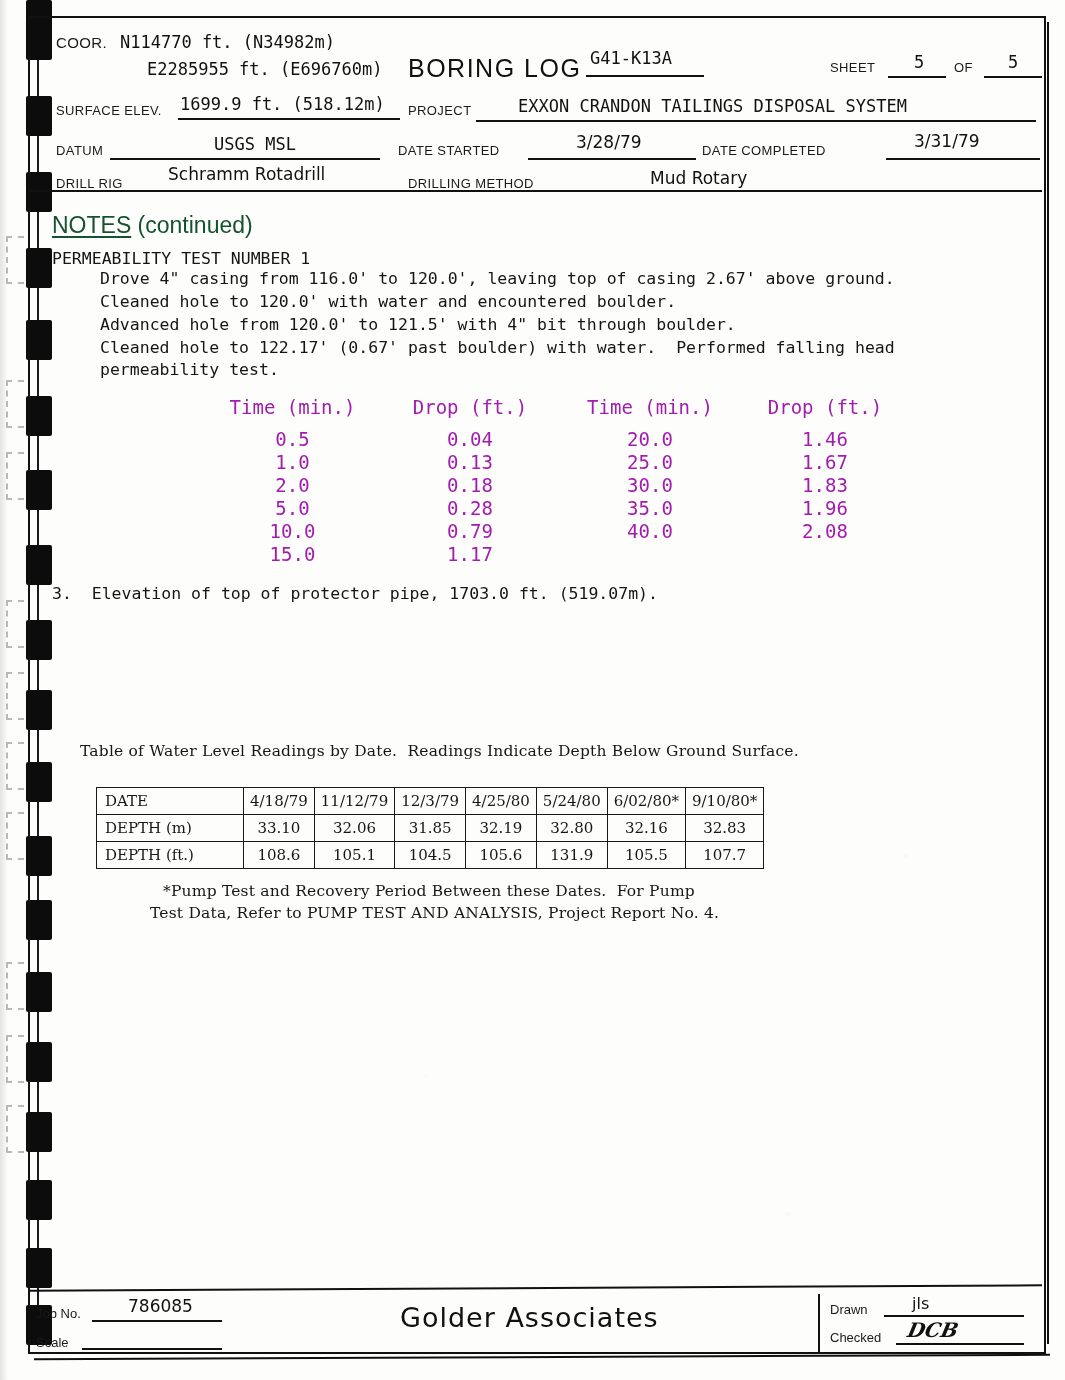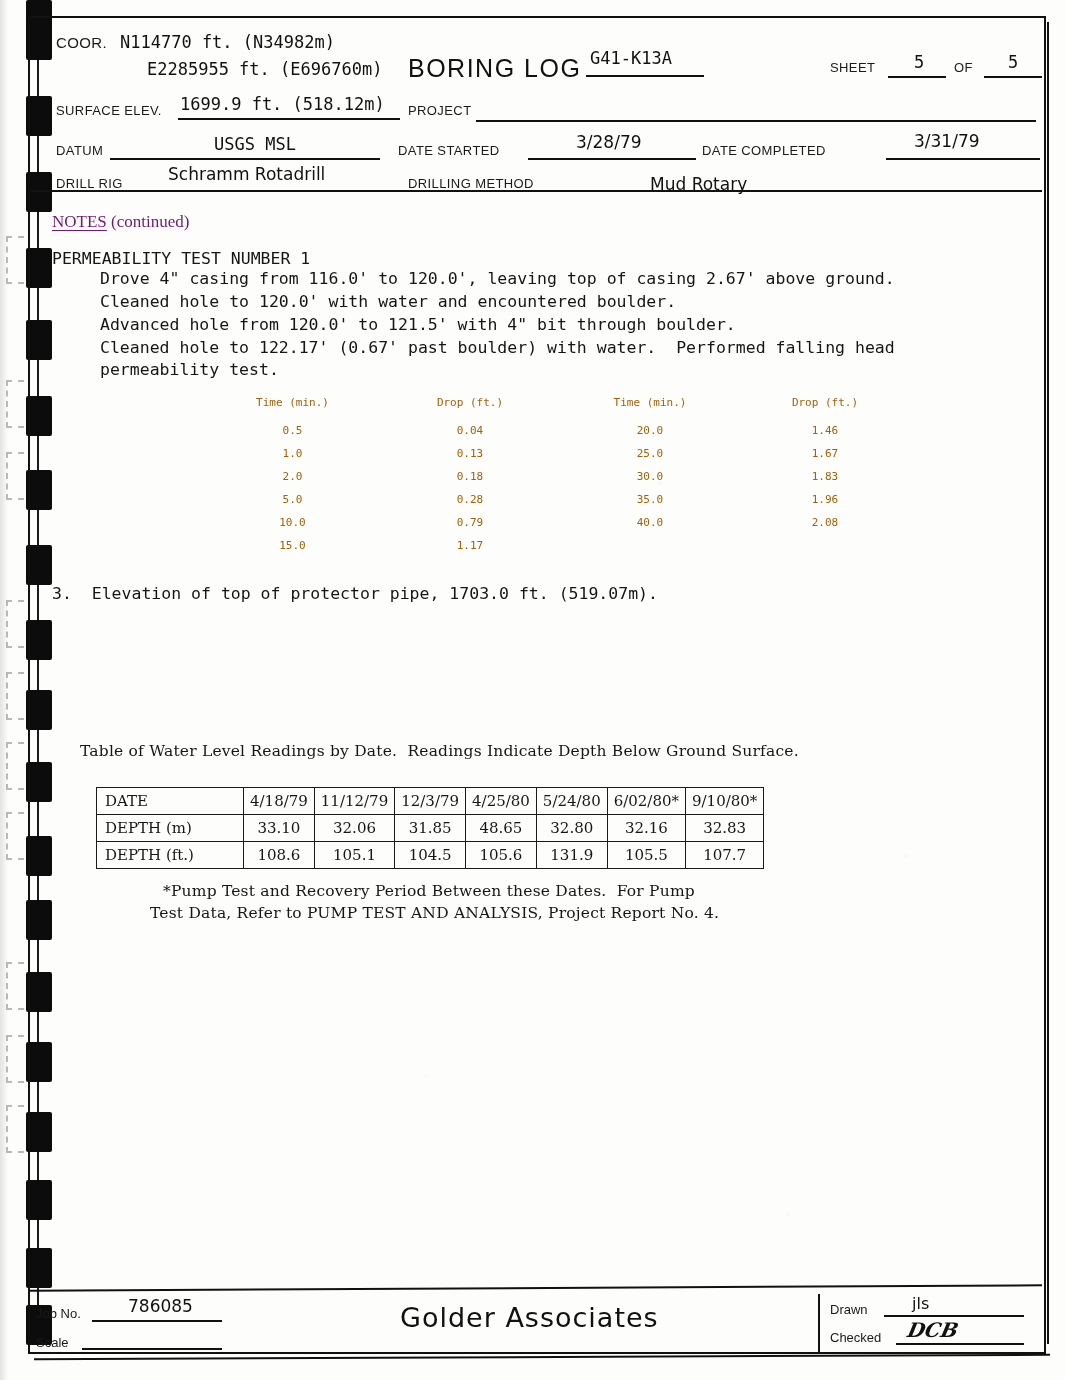--- a/index.html
+++ b/index.html
@@ -143,35 +143,35 @@
 
   
   .body-text {
     font-family: "DejaVu Sans Mono", monospace;
     font-size: 16.5px;
     color: #151515;
     white-space: pre;
     line-height: 22px;
   }
   .notes-head {
-    font-family: Liberation Serif, serif;
-    font-size: 17px;
-    color: #701a75;
+    font-family: Liberation Sans, sans-serif;
+    font-size: 23px;
+    color: #14532d;
   }
   .ul { text-decoration: underline; text-underline-offset: 3px; }
 
   
   .perm-table {
     position: absolute;
     left: 205px;
     top: 396px;
     border-collapse: collapse;
     font-family: "DejaVu Sans Mono", monospace;
-    font-size: 11px;
-    color: #a16207;
+    font-size: 19px;
+    color: #a21caf;
   }
   .perm-table th {
     font-weight: normal;
     padding: 0 0 10px 0;
     text-align: center;
     white-space: nowrap;
   }
   .perm-table td {
     padding: 1px 0;
     text-align: center;
@@ -318,40 +318,41 @@
     <div class="rule" style="left:858px; top:58px; width:58px;"></div>
     <span class="abs lbl" style="left:924px; top:42px;">OF</span>
     <span class="abs val" style="left:978px; top:34px;">5</span>
     <div class="rule" style="left:954px; top:58px; width:58px;"></div>
 
     <span class="abs lbl" style="left:26px; top:85px;">SURFACE ELEV.</span>
     <span class="abs val" style="left:150px; top:76px;">1699.9 ft. (518.12m)</span>
     <div class="rule" style="left:148px; top:100px; width:222px;"></div>
 
     <span class="abs lbl" style="left:378px; top:85px;">PROJECT</span>
+    <span class="abs val" style="left:488px; top:78px;">EXXON CRANDON TAILINGS DISPOSAL SYSTEM</span>
     <div class="rule" style="left:446px; top:102px; width:560px;"></div>
 
     <span class="abs lbl" style="left:26px; top:125px;">DATUM</span>
     <span class="abs val" style="left:184px; top:116px;">USGS  MSL</span>
     <div class="rule" style="left:80px; top:140px; width:270px;"></div>
 
     <span class="abs lbl" style="left:368px; top:125px;">DATE STARTED</span>
     <span class="abs val-hand" style="left:546px; top:114px;">3/28/79</span>
     <div class="rule" style="left:498px; top:140px; width:168px;"></div>
 
     <span class="abs lbl" style="left:672px; top:125px;">DATE COMPLETED</span>
     <span class="abs val-hand" style="left:884px; top:113px;">3/31/79</span>
     <div class="rule" style="left:856px; top:140px; width:154px;"></div>
 
     <span class="abs lbl" style="left:26px; top:158px;">DRILL RIG</span>
     <span class="abs val-hand" style="left:138px; top:146px;">Schramm Rotadrill</span>
     <div class="rule" style="left:100px; top:172px; width:268px;"></div>
 
     <span class="abs lbl" style="left:378px; top:158px;">DRILLING METHOD</span>
-    <span class="abs val-hand" style="left:620px; top:156px;">Mud Rotary</span>
+    <span class="abs val-hand" style="left:620px; top:150px;">Mud Rotary</span>
     <div class="rule" style="left:546px; top:172px; width:464px;"></div>
   </div>
 
   <div class="hdr-sep"></div>
 
   <div class="abs notes-head" style="left:52px; top:212px;">
     <span class="ul">NOTES</span><span> (continued)</span>
   </div>
 
   <div class="abs body-text" style="left:52px; top:248px;">PERMEABILITY TEST NUMBER 1</div>
@@ -425,21 +426,21 @@
       <th>4/25/80</th>
       <th>5/24/80</th>
       <th>6/02/80*</th>
       <th>9/10/80*</th>
     </tr>
     <tr>
       <td class="rowhead">DEPTH  (m)</td>
       <td>33.10</td>
       <td>32.06</td>
       <td>31.85</td>
-      <td>48.65</td>
+      <td>32.19</td>
       <td>32.80</td>
       <td>32.16</td>
       <td>32.83</td>
     </tr>
     <tr>
       <td class="rowhead">DEPTH  (ft.)</td>
       <td>108.6</td>
       <td>105.1</td>
       <td>104.5</td>
       <td>105.6</td>

